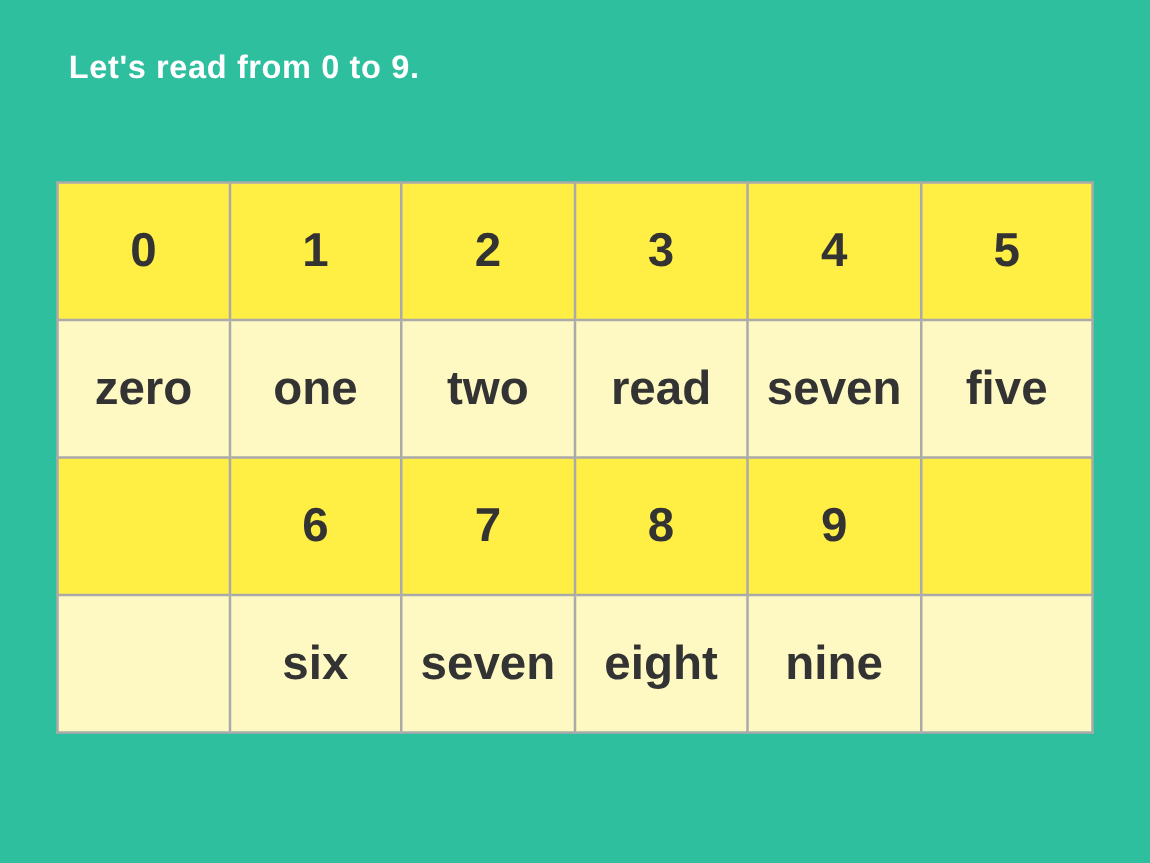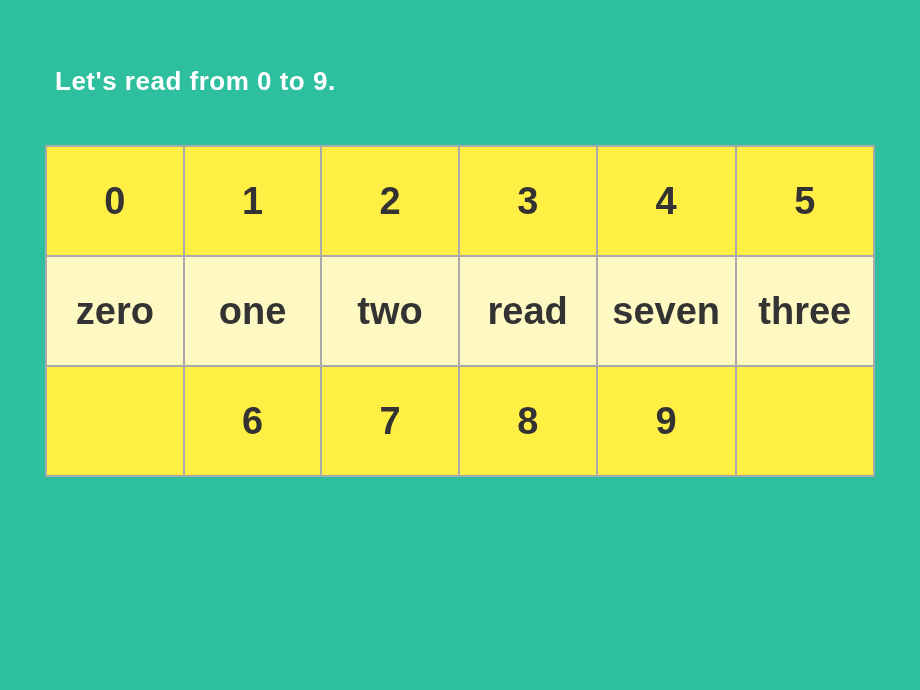--- a/index.html
+++ b/index.html
@@ -12,21 +12,21 @@
       width: 920px;
       height: 690px;
       background-color: #2dbf9e;
       font-family: Arial, sans-serif;
       overflow: hidden;
       position: relative;
     }
 
     .heading {
       position: absolute;
-      top: 66px;
+      top: 38px;
       left: 55px;
       color: white;
       font-size: 26px;
       font-weight: bold;
       letter-spacing: 0.5px;
     }
 
     .table-wrapper {
       position: absolute;
       top: 145px;
@@ -75,25 +75,33 @@
           <td class="yellow">3</td>
           <td class="yellow">4</td>
           <td class="yellow">5</td>
         </tr>
         <tr>
           <td class="white">zero</td>
           <td class="white">one</td>
           <td class="white">two</td>
           <td class="white">read</td>
           <td class="white">seven</td>
-          <td class="white">three</td>
+          <td class="white">five</td>
         </tr>
         <tr>
           <td class="yellow"></td>
           <td class="yellow">6</td>
           <td class="yellow">7</td>
           <td class="yellow">8</td>
           <td class="yellow">9</td>
           <td class="yellow"></td>
         </tr>
+        <tr>
+          <td class="white"></td>
+          <td class="white">six</td>
+          <td class="white">seven</td>
+          <td class="white">eight</td>
+          <td class="white">nine</td>
+          <td class="white"></td>
+        </tr>
       </tbody>
   </table>
 </div>
 
 </body></html>

